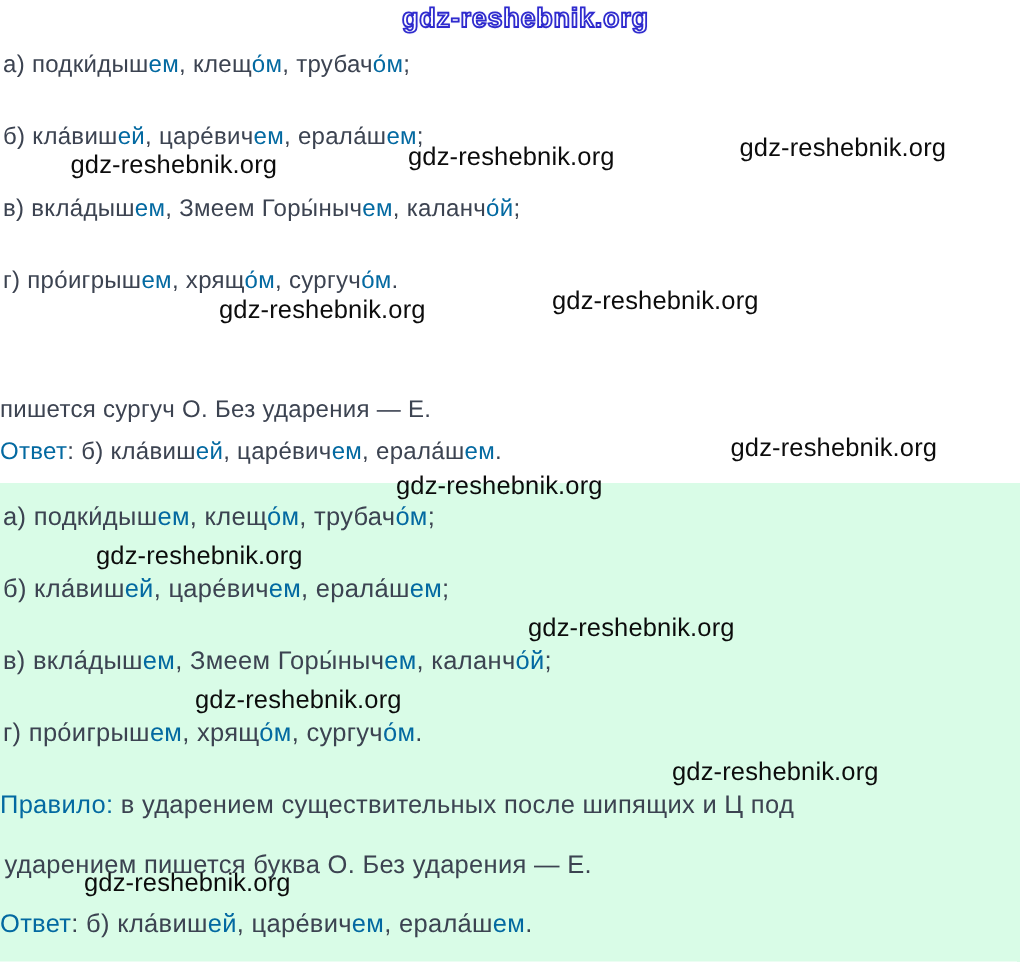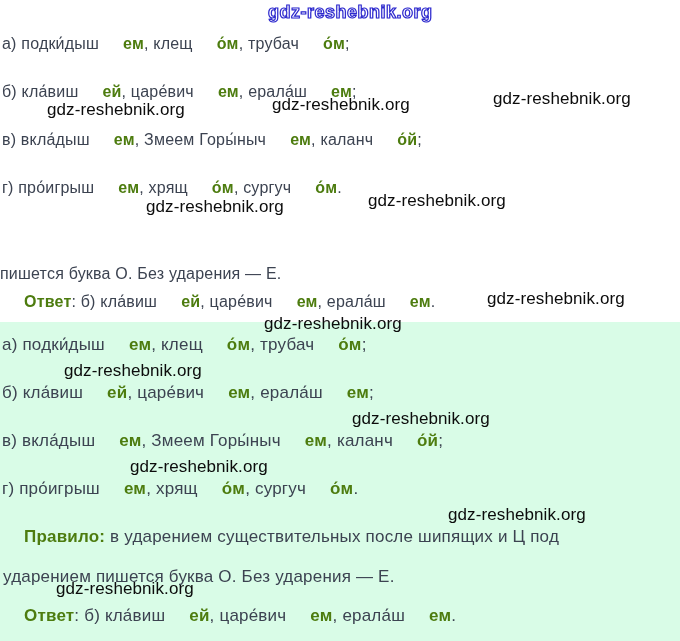--- a/index.html
+++ b/index.html
@@ -27,23 +27,22 @@
     font-size: 16px;
     line-height: 20px;
     color: #3c4351;
     letter-spacing: 0.2px;
   }
   .line.green-line {
     font-size: 17px;
     line-height: 21px;
   }
   .line .b {
-    font-weight: 700;
-    color: #4d7c0f;
-    padding-left: 24px;
+    font-weight: 400;
+    color: #0369a1;
   }
   .wm {
     position: absolute;
     white-space: nowrap;
     font-size: 17px;
     line-height: 18px;
     color: #0c0c0c;
     letter-spacing: 0.1px;
   }
   .wm-blue {
@@ -59,21 +58,21 @@
 <body>
 
 <div class="page">
 
   <div class="green-panel"></div>
 
   <div class="line" style="left:2px;top:34px"><span>а) подки́дыш</span><span class="b">ем</span><span>, клещ</span><span class="b">о́м</span><span>, трубач</span><span class="b">о́м</span><span>;</span></div>
   <div class="line" style="left:2px;top:82px"><span>б) кла́виш</span><span class="b">ей</span><span>, царе́вич</span><span class="b">ем</span><span>, ерала́ш</span><span class="b">ем</span><span>;</span></div>
   <div class="line" style="left:2px;top:130px"><span>в) вкла́дыш</span><span class="b">ем</span><span>, Змеем Горы́ныч</span><span class="b">ем</span><span>, каланч</span><span class="b">о́й</span><span>;</span></div>
   <div class="line" style="left:2px;top:178px"><span>г) про́игрыш</span><span class="b">ем</span><span>, хрящ</span><span class="b">о́м</span><span>, сургуч</span><span class="b">о́м</span><span>.</span></div>
-  <div class="line" style="left:0;top:264px"><span>пишется буква О. Без ударения — Е.</span></div>
+  <div class="line" style="left:0;top:264px"><span>пишется сургуч О. Без ударения — Е.</span></div>
   <div class="line" style="left:0;top:292px"><span class="b">Ответ</span><span>: б) кла́виш</span><span class="b">ей</span><span>, царе́вич</span><span class="b">ем</span><span>, ерала́ш</span><span class="b">ем</span><span>.</span></div>
 
   <div class="line green-line" style="left:2px;top:334px"><span>а) подки́дыш</span><span class="b">ем</span><span>, клещ</span><span class="b">о́м</span><span>, трубач</span><span class="b">о́м</span><span>;</span></div>
   <div class="line green-line" style="left:2px;top:382px"><span>б) кла́виш</span><span class="b">ей</span><span>, царе́вич</span><span class="b">ем</span><span>, ерала́ш</span><span class="b">ем</span><span>;</span></div>
   <div class="line green-line" style="left:2px;top:430px"><span>в) вкла́дыш</span><span class="b">ем</span><span>, Змеем Горы́ныч</span><span class="b">ем</span><span>, каланч</span><span class="b">о́й</span><span>;</span></div>
   <div class="line green-line" style="left:2px;top:478px"><span>г) про́игрыш</span><span class="b">ем</span><span>, хрящ</span><span class="b">о́м</span><span>, сургуч</span><span class="b">о́м</span><span>.</span></div>
   <div class="line green-line" style="left:0;top:526px"><span class="b">Правило:</span><span> в ударением существительных после шипящих и Ц под</span></div>
   <div class="line green-line" style="left:3px;top:566px"><span>ударением пишется буква О. Без ударения — Е.</span></div>
   <div class="line green-line" style="left:0;top:605px"><span class="b">Ответ</span><span>: б) кла́виш</span><span class="b">ей</span><span>, царе́вич</span><span class="b">ем</span><span>, ерала́ш</span><span class="b">ем</span><span>.</span></div>
 

